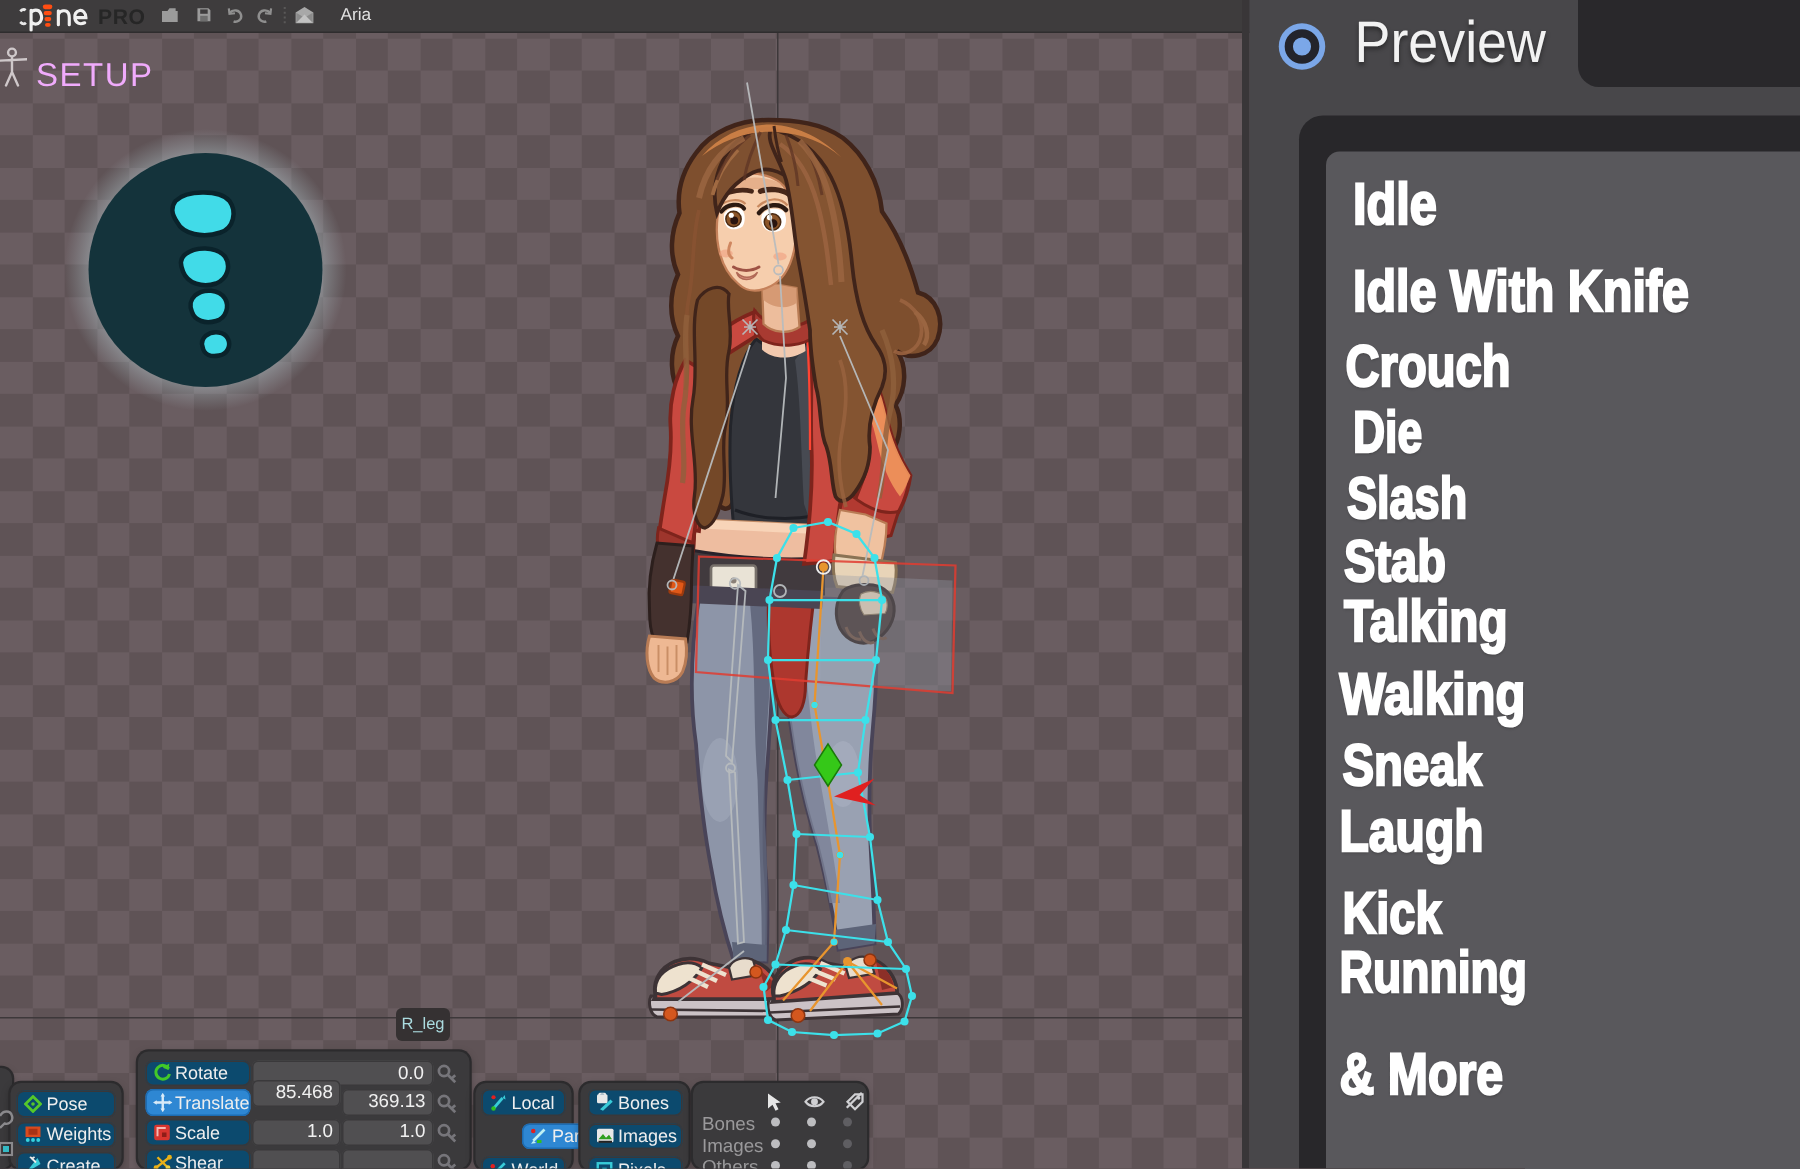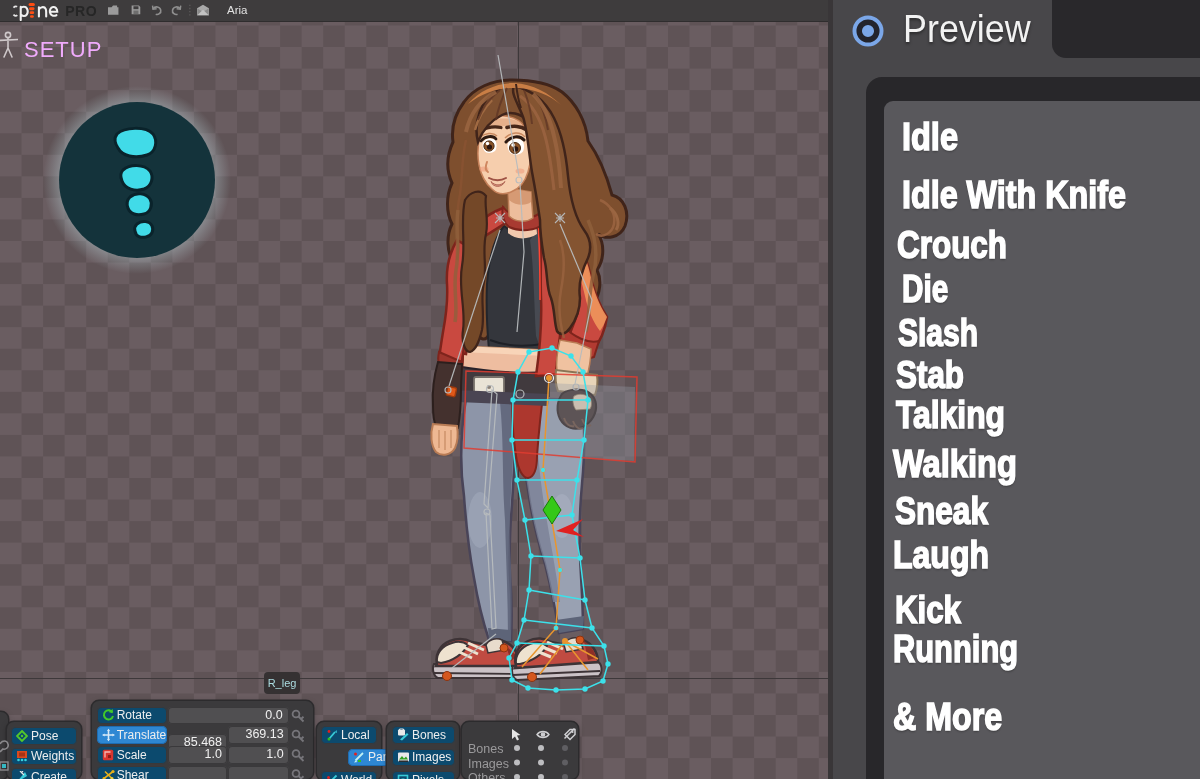--- a/index.html
+++ b/index.html
@@ -317,21 +317,21 @@
 
     <div class="btn blue" style="left:4.7px;top:25.3px;width:70.6px;height:17.5px;padding-left:20px;">
       <svg class="ico" width="13" height="13" viewBox="0 0 13 13">
           <g stroke="#d8eaf8" stroke-width="1.6" fill="#d8eaf8">
             <path d="M6.5 2 L6.5 11 M2 6.5 L11 6.5"></path>
             <path d="M6.5 0 L8 2.5 L5 2.5 Z M6.5 13 L8 10.5 L5 10.5 Z M0 6.5 L2.5 5 L2.5 8 Z M13 6.5 L10.5 5 L10.5 8 Z" stroke="none"></path>
           </g>
         </svg>
       <span class="lbl">Translate</span>
     </div>
-    <div class="field" style="left:76.2px;top:33px;width:58.8px;height:17.5px;line-height:17.5px;padding-right:5px;">85.468</div>
+    <div class="field" style="left:76.2px;top:19px;width:58.8px;height:17.5px;line-height:17.5px;padding-right:5px;">85.468</div>
     <div class="field" style="left:136px;top:25.3px;width:60.7px;height:17.5px;line-height:17.5px;padding-right:5px;">369.13</div>
 
     <div class="btn" style="left:4.7px;top:45px;width:70.6px;height:17.5px;">
       <svg class="ico" width="12" height="12" viewBox="0 0 12 12">
           <rect x="0.8" y="0.8" width="10.4" height="10.4" rx="1.5" fill="#d8352f"></rect>
           <path d="M3 8.5 L3 3 L8.5 3" stroke="#f4b9b4" stroke-width="1.3" fill="none"></path>
           <rect x="6" y="6" width="3" height="3" fill="#8e1d18"></rect>
         </svg>
       <span class="lbl">Scale</span>
     </div>

